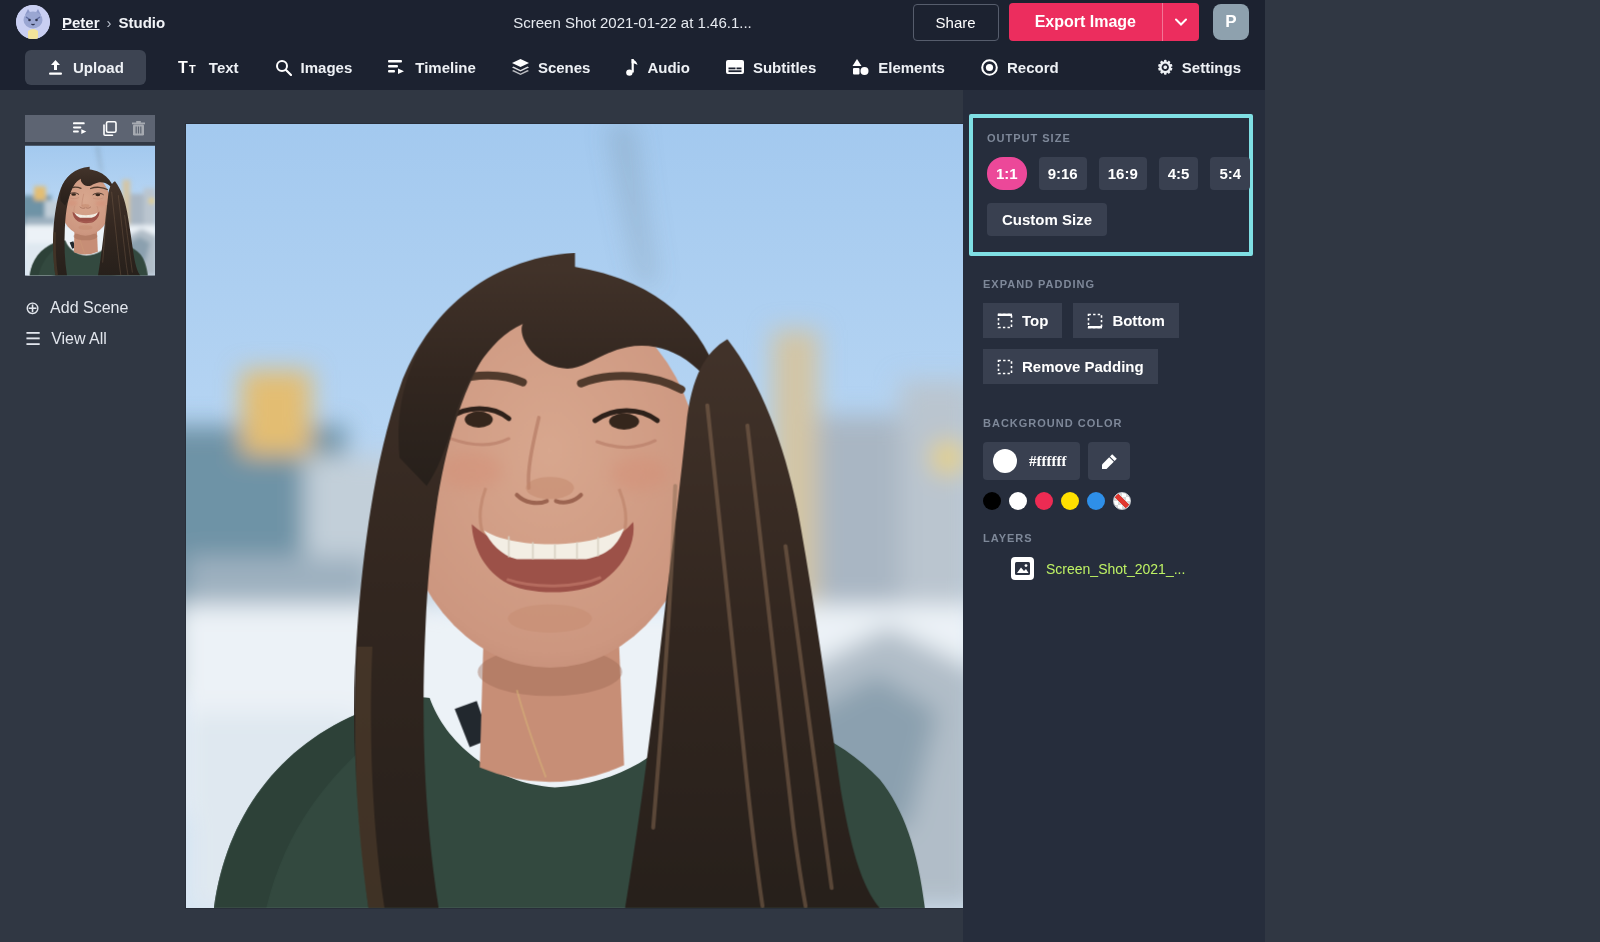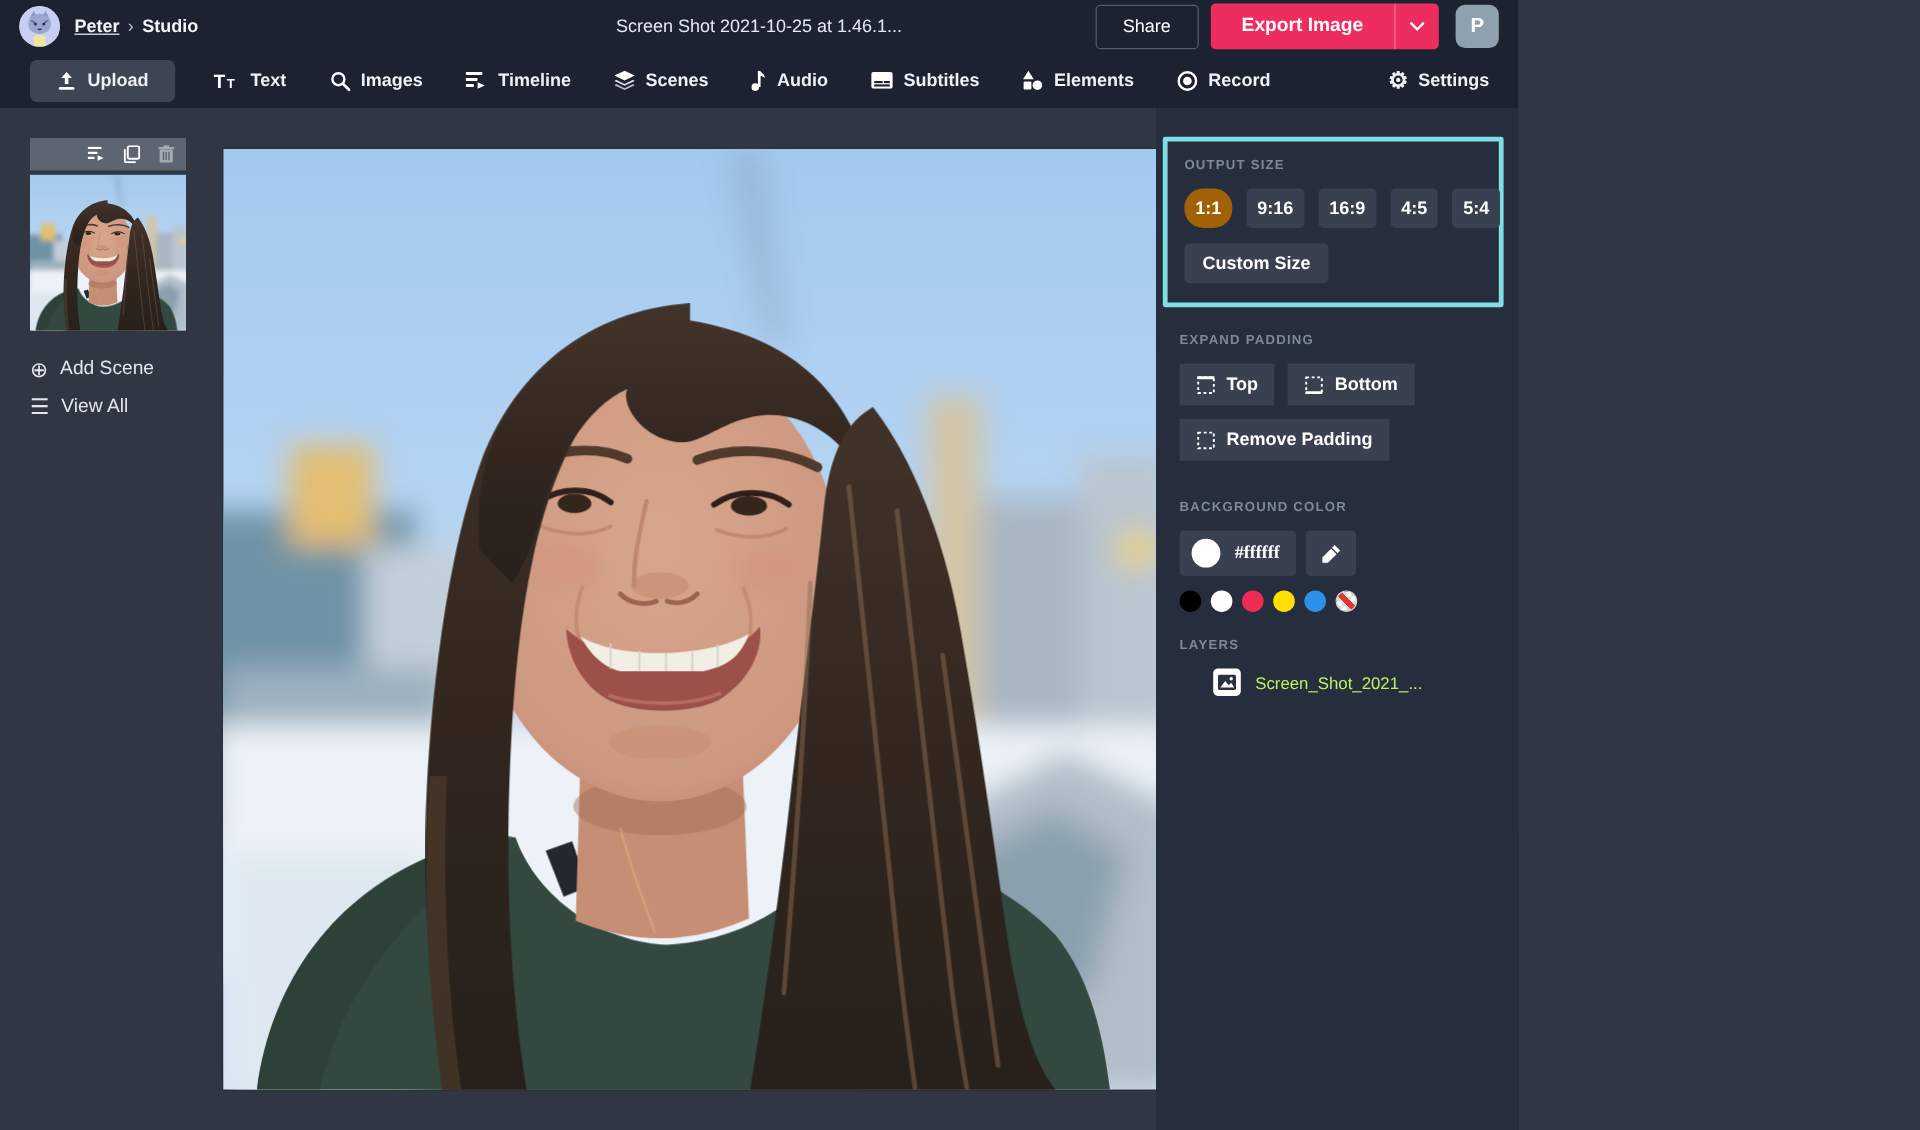--- a/index.html
+++ b/index.html
@@ -95,21 +95,21 @@
   }
   .highlight-box {
     border:4px solid #7fdfe4; border-radius:2px;
     margin:24px 12px 0 6px; padding:14px 12px 16px 14px;
   }
   .size-row { display:flex; gap:12px; margin-bottom:13px; }
   .pill {
     background:#394050; color:#fff; border:none; border-radius:4px;
     font-size:15px; font-weight:600; font-family:inherit; padding:8px 9px; cursor:pointer; white-space:nowrap;
   }
-  .pill.selected { background:#a16207;border-radius:16px; }
+  .pill.selected { background:#ec4899;border-radius:16px; }
   .pill.wide { padding:8px 15px; }
   .section { padding:22px 12px 0 20px; }
   .pad-row { display:flex; gap:11px; margin-bottom:11px; }
   .pad-btn {
     display:flex; align-items:center; gap:9px; background:#394050; border:none;
     border-radius:0; color:#fff; font-size:15px; font-weight:600; font-family:inherit;
     padding:9px 14px; cursor:pointer; white-space:nowrap;
   }
   .pad-btn svg { display:block; }
   .color-row { display:flex; gap:8px; margin-bottom:12px; }
@@ -262,21 +262,21 @@
     <div class="avatar-cat">
       <svg width="34" height="34">
           <use href="#mini-cat"></use>
         </svg>
     </div>
     <nav class="breadcrumb">
       <span class="user">Peter</span>
       <span class="sep">›</span>
       <span>Studio</span>
     </nav>
-    <div class="doc-title">Screen Shot 2021-10-25 at 1.46.1...</div>
+    <div class="doc-title">Screen Shot 2021-01-22 at 1.46.1...</div>
     <div class="topbar-right">
       <button class="btn-share">Share</button>
       <div class="btn-export">
         <span class="main">Export Image</span>
         <span class="chev">
           <svg width="12" height="8" viewBox="0 0 12 8">
             <path d="M1 1.5 L6 6.5 L11 1.5" stroke="#fff" stroke-width="2" fill="none" stroke-linecap="round"></path>
           </svg>
         </span>
       </div>

